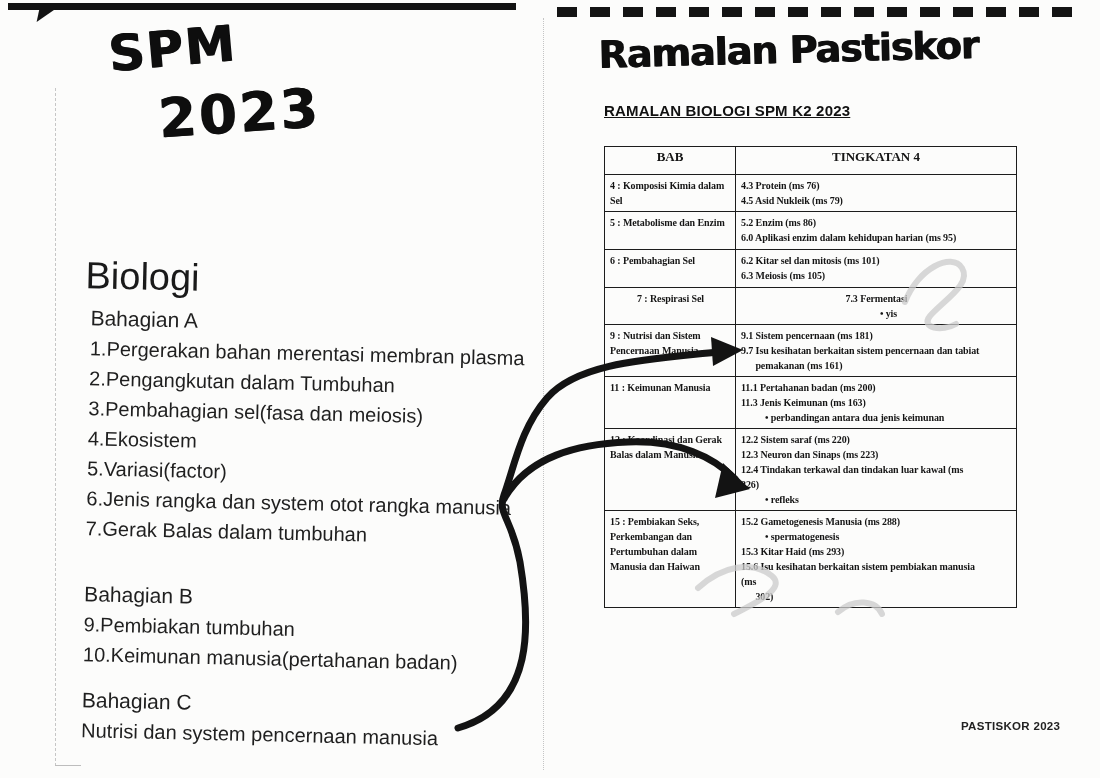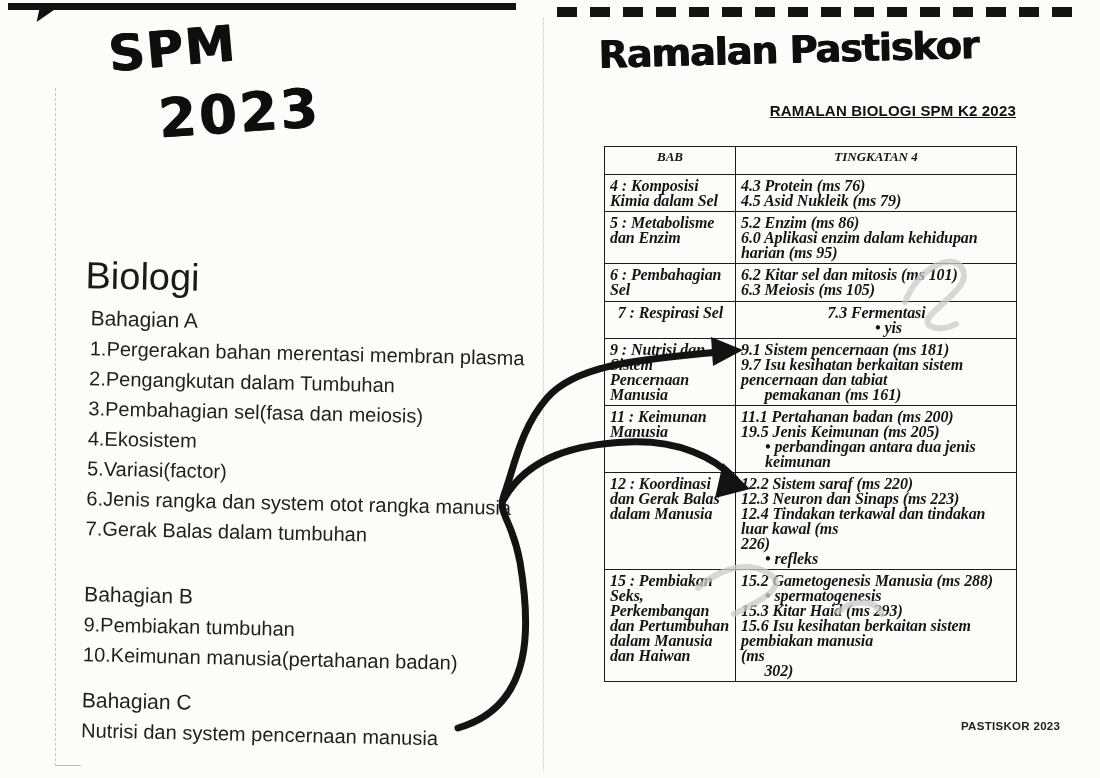--- a/index.html
+++ b/index.html
@@ -26,27 +26,27 @@
   
   .typed{position:absolute;left:78px;top:254px;width:500px;color:#1f1f1f;
          transform:rotate(1.3deg);transform-origin:0 0;}
   .typed h1{font-size:38px;font-weight:400;margin:0 0 6px 8px;color:#1a1a1a;}
   .sec-heading{font-size:21px;line-height:30px;margin-left:14px;}
   .item{font-size:20px;line-height:30px;margin-left:14px;white-space:nowrap;}
   .sec-1{margin-top:36px;}
   .sec-2{margin-top:16px;}
 
   
-  .table-title{position:absolute;left:604px;top:102px;width:412px;text-align:right;
+  .table-title{position:absolute;left:604px;top:102px;width:412px;text-align:left;
                font-size:15px;font-weight:700;letter-spacing:.2px;color:#111;text-decoration:underline;}
   .pred-table{position:absolute;left:604px;top:146px;width:412px;border-collapse:collapse;
               table-layout:fixed;font-family:"Liberation Serif","DejaVu Serif",serif;color:#151515;}
-  .pred-table th,.pred-table td{border:1.6px solid #1c1c1c;font-weight:700;vertical-align:top;font-style:italic;}
+  .pred-table th,.pred-table td{border:1.6px solid #1c1c1c;font-weight:700;vertical-align:top;}
   .pred-table th{font-size:13px;height:23px;text-align:center;padding:2px;}
-  .pred-table td{font-size:16px;line-height:15px;padding:3px 4px 3px 5px;letter-spacing:-0.1px;}
+  .pred-table td{font-size:10px;line-height:15px;padding:3px 4px 3px 5px;letter-spacing:-0.1px;}
   .t-line{white-space:pre-wrap;}
   .t-bullet{padding-left:24px;}
   .footer-brand{position:absolute;left:920px;top:720px;font-size:11.5px;font-weight:700;
                 letter-spacing:.3px;color:#222;margin-left:41px;}
 
   
   .ink{position:absolute;left:0;top:0;pointer-events:none;}
   .ink .arrow{stroke:#131313;stroke-width:7;fill:none;stroke-linecap:round;}
   .ink .head{fill:#131313;stroke:none;}
   .ink .smudge{stroke:#cbcbcb;stroke-width:6;fill:none;stroke-linecap:round;opacity:.75;}
@@ -140,21 +140,21 @@
             <td>
               <div class="t-line">9.1 Sistem pencernaan (ms 181)</div>
               <div class="t-line">9.7 Isu kesihatan berkaitan sistem pencernaan dan tabiat</div>
               <div class="t-line">      pemakanan (ms 161)</div>
             </td>
           </tr>
           <tr style="height: 45px;">
             <td>11 : Keimunan Manusia</td>
             <td>
               <div class="t-line">11.1 Pertahanan badan (ms 200)</div>
-              <div class="t-line">19.5 Jenis Keimunan (ms 205)</div>
+              <div class="t-line">11.3 Jenis Keimunan (ms 163)</div>
               <div class="t-line t-bullet">• perbandingan antara dua jenis keimunan</div>
             </td>
           </tr>
           <tr style="height: 76px;">
             <td>12 : Koordinasi dan Gerak Balas dalam Manusia</td>
             <td>
               <div class="t-line">12.2 Sistem saraf (ms 220)</div>
               <div class="t-line">12.3 Neuron dan Sinaps (ms 223)</div>
               <div class="t-line">12.4 Tindakan terkawal dan tindakan luar kawal (ms</div>
               <div class="t-line">226)</div>

